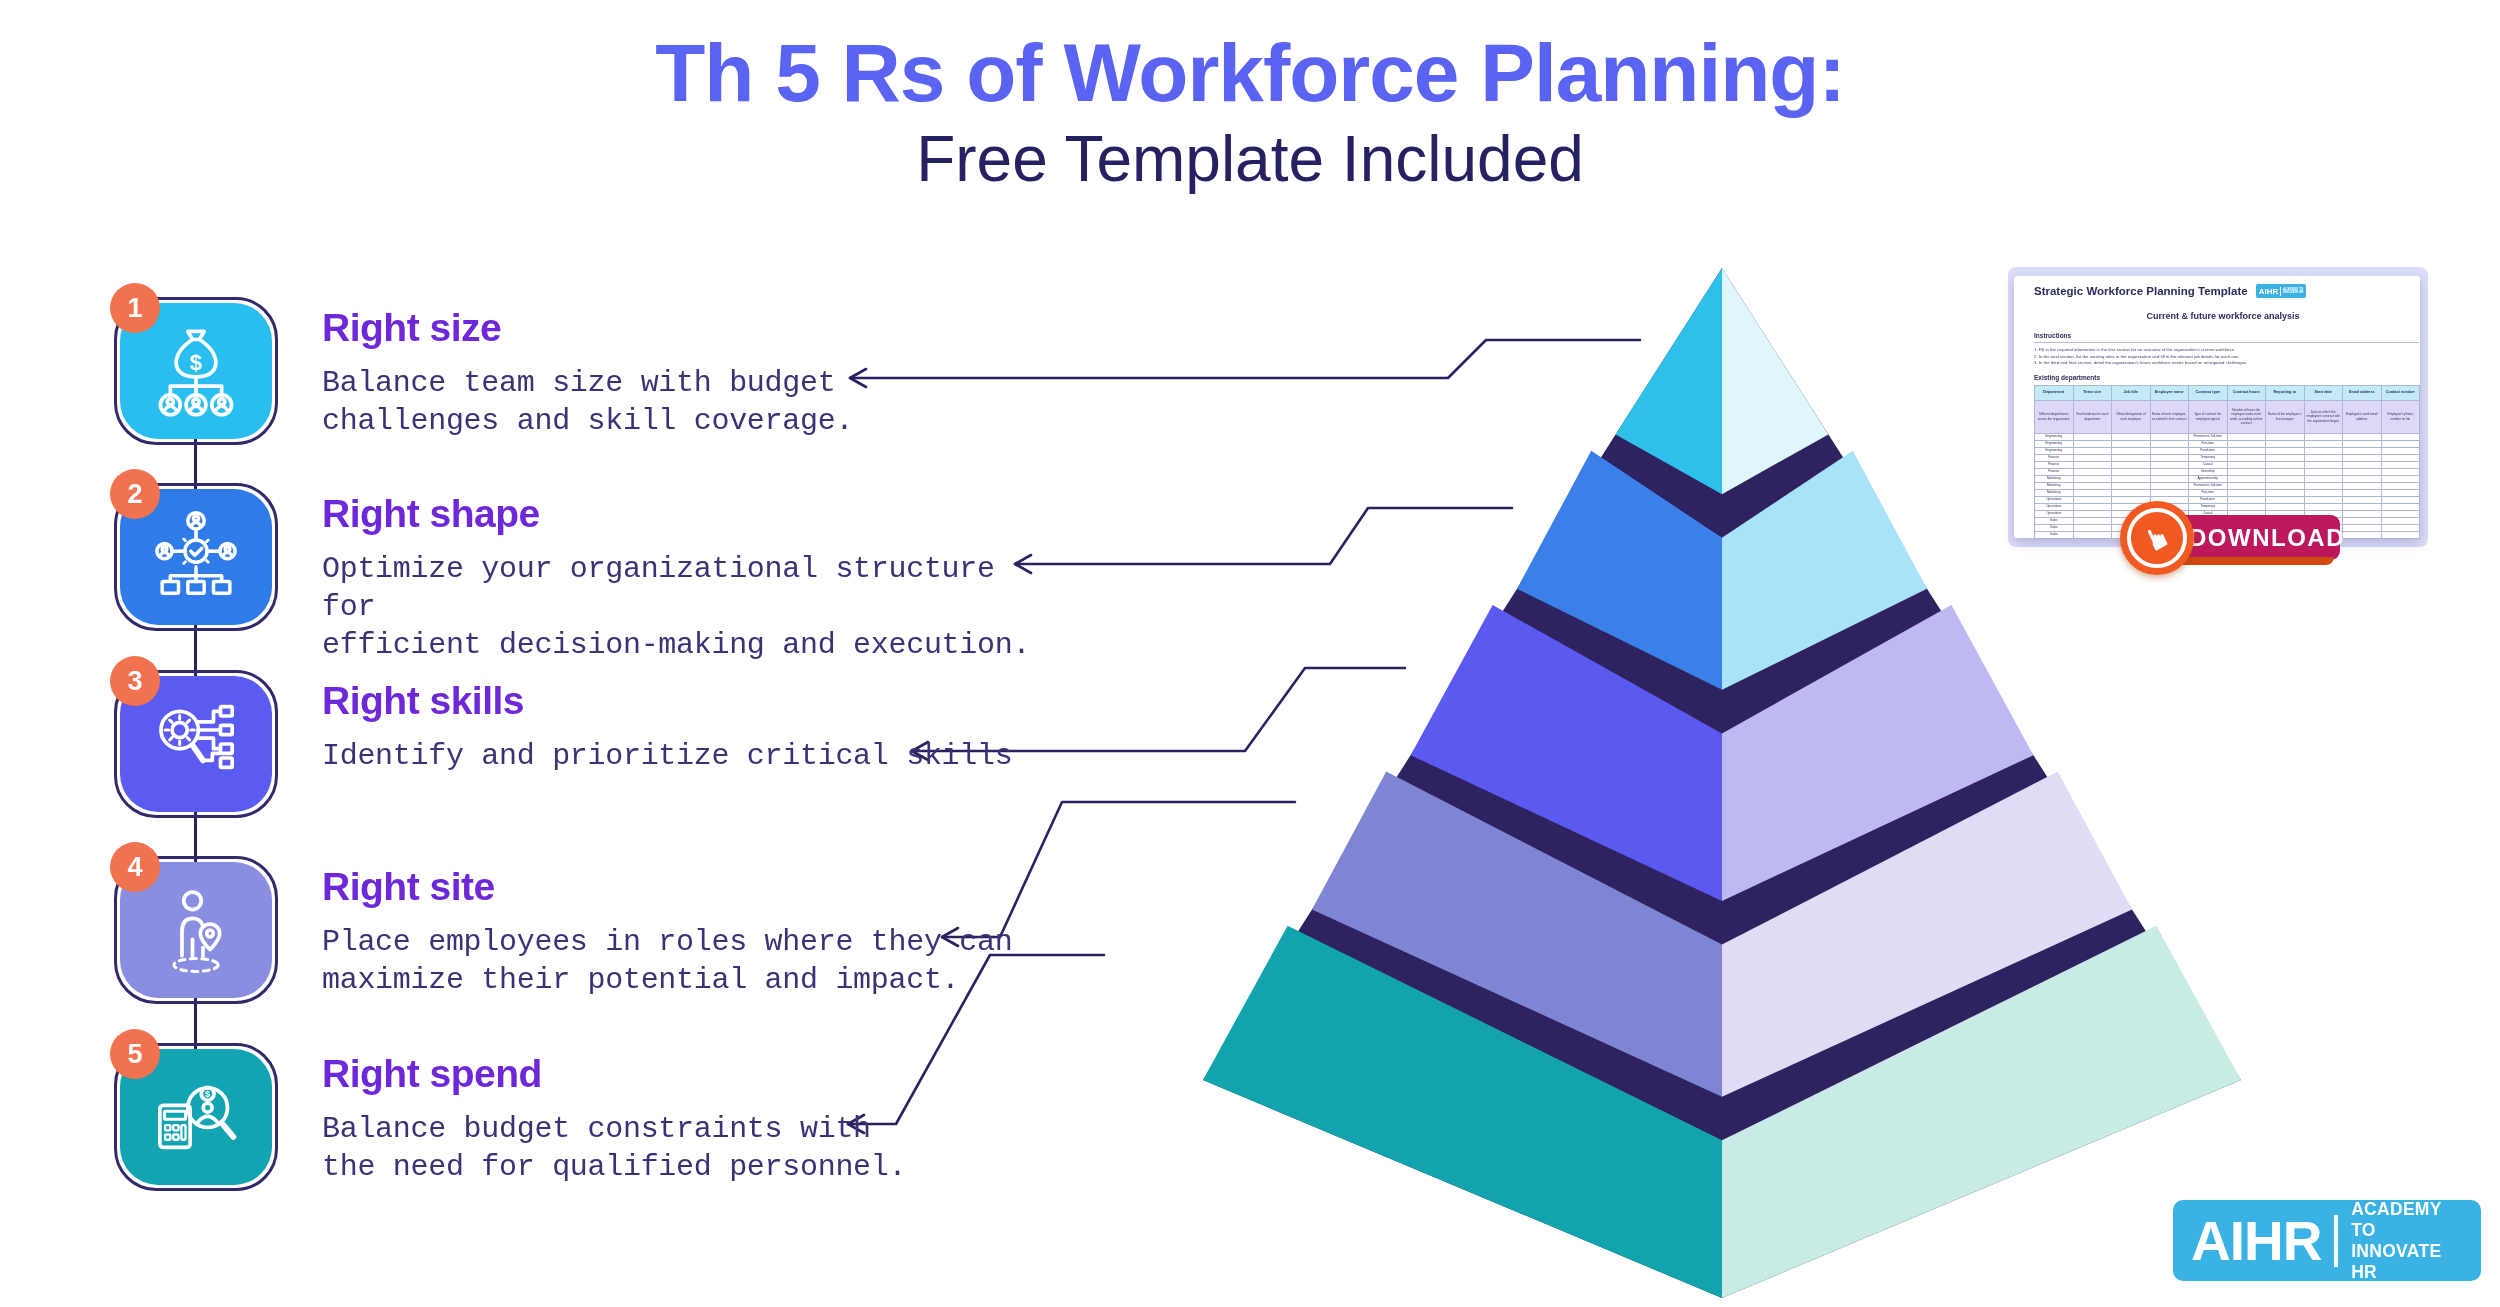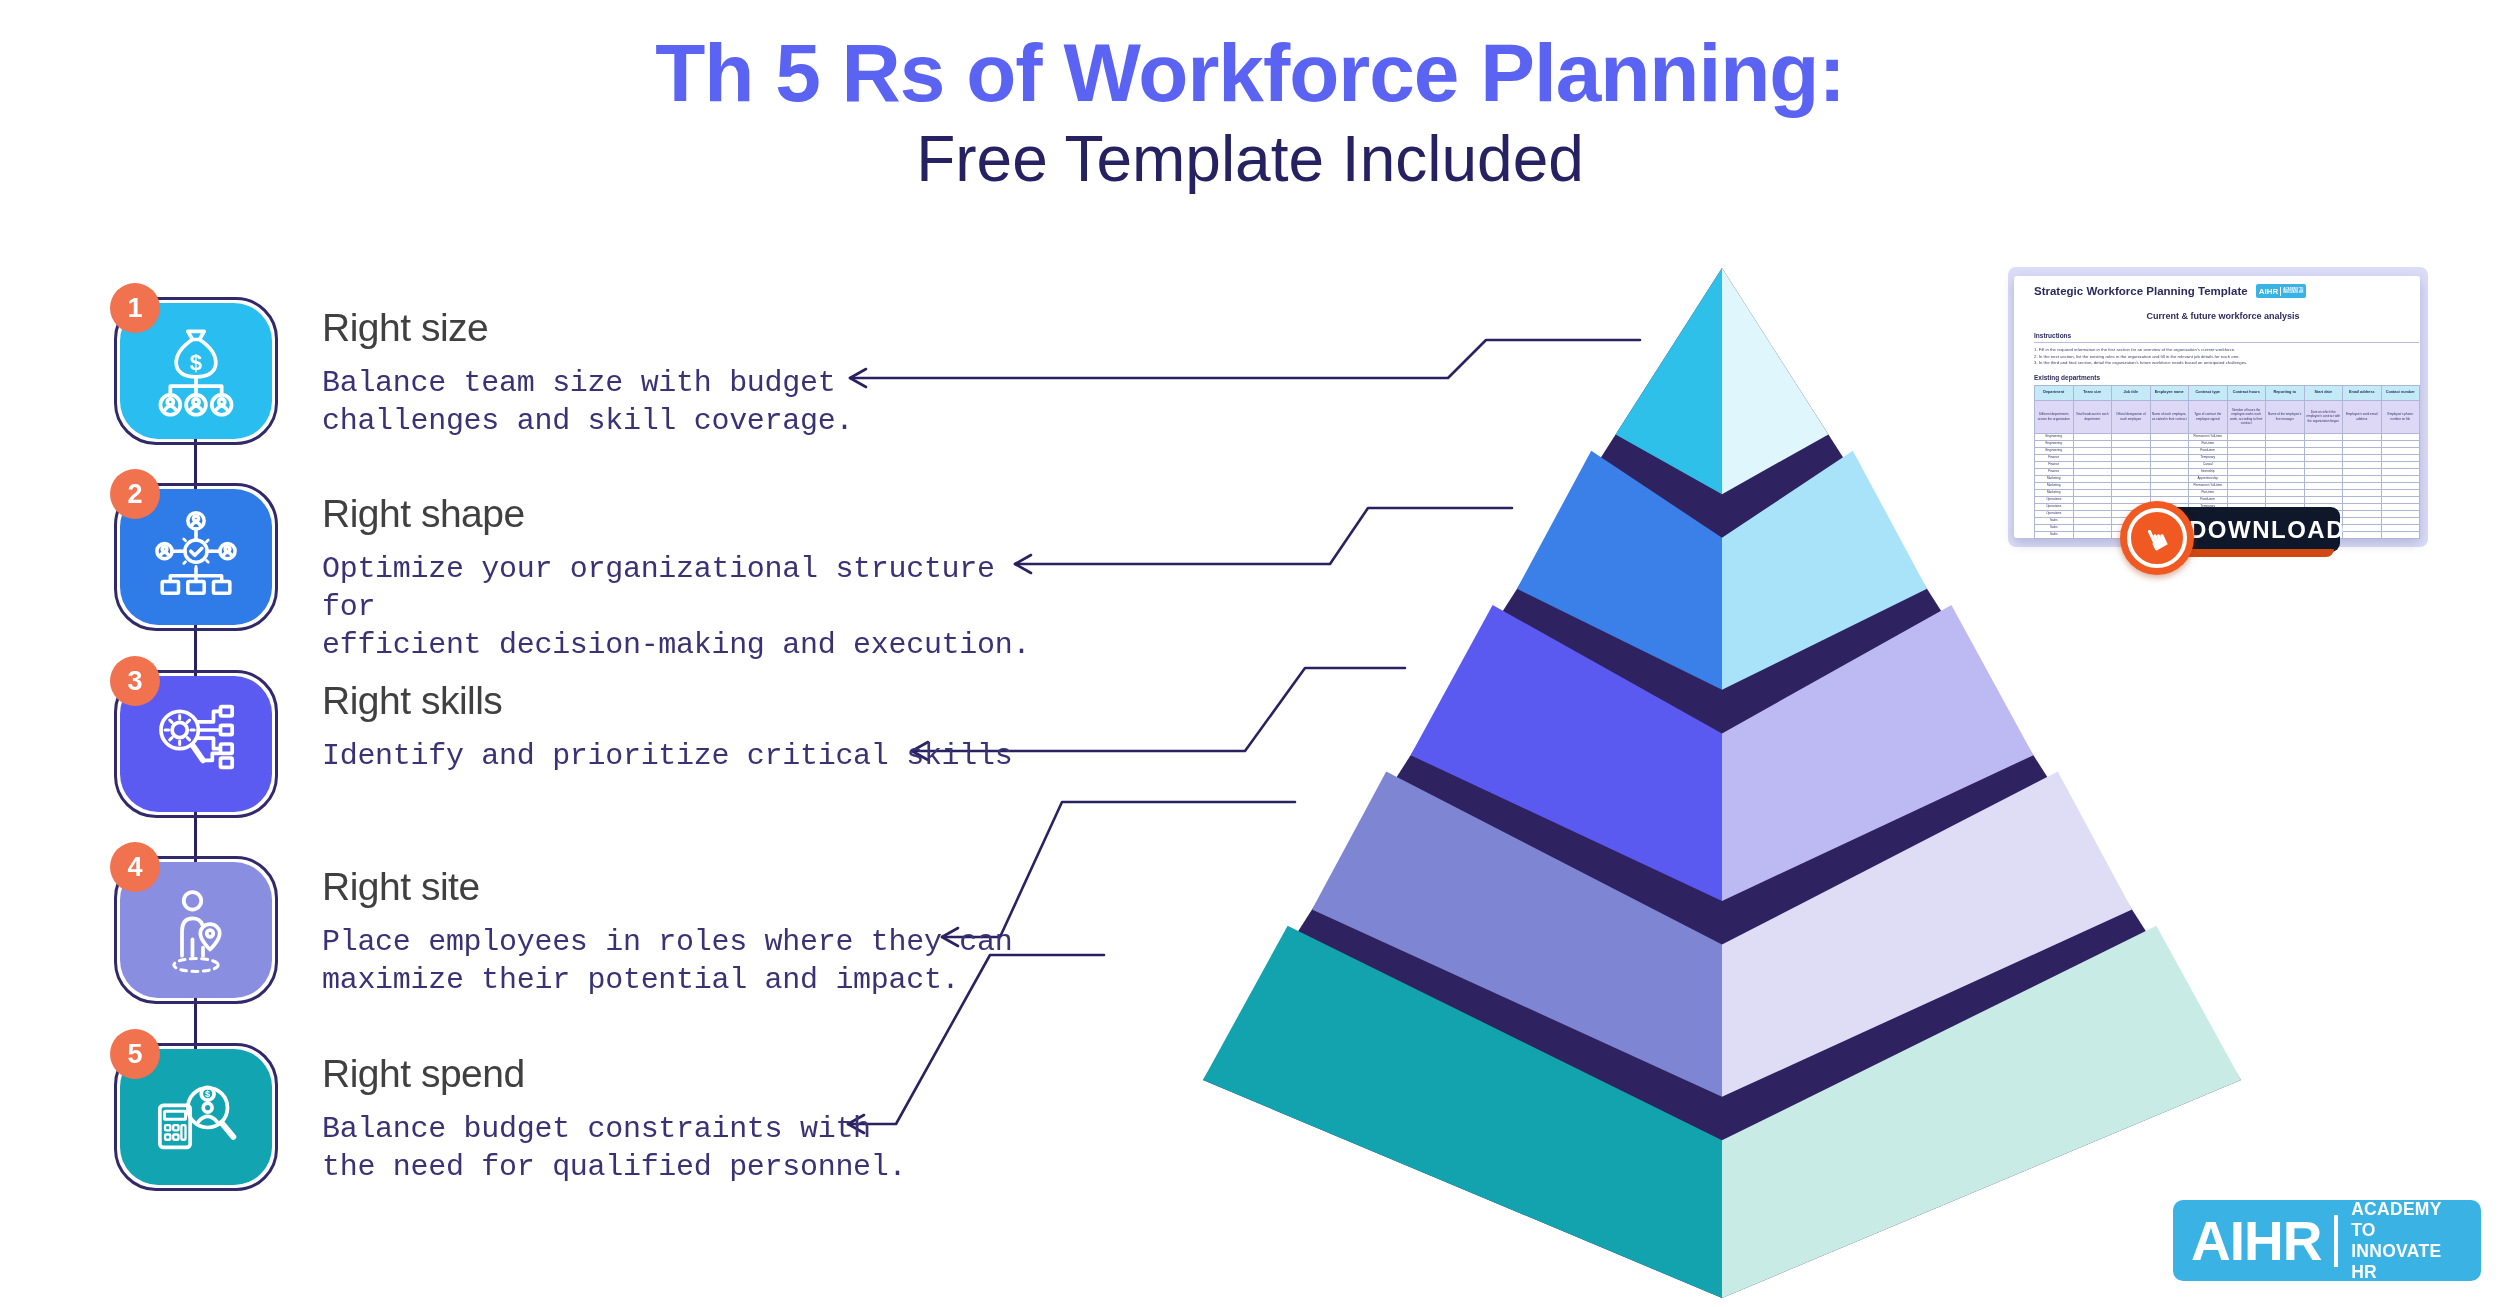--- a/index.html
+++ b/index.html
@@ -18,21 +18,21 @@
   .tile-wrap{position:absolute;left:120px;width:152px;height:136px;}
   .tile{position:absolute;left:0;top:0;width:152px;height:136px;border-radius:38px;
         display:flex;align-items:center;justify-content:center;}
   .tile svg{width:112px;height:112px;}
   .tile-outline{position:absolute;left:-6px;top:-6px;width:164px;height:148px;border:3px solid #32296B;
         border-radius:42px;pointer-events:none;}
   .badge{position:absolute;left:-10px;top:-20px;width:50px;height:50px;border-radius:50%;
         background:#F0724E;color:#fff;font-size:27px;font-weight:bold;
         display:flex;align-items:center;justify-content:center;z-index:3;}
   .itxt{position:absolute;left:322px;width:720px;}
-  .ititle{font-size:39px;font-weight:normal;color:#404040;letter-spacing:-0.5px;}
+  .ititle{font-size:39px;font-weight:bold;color:#6d28d9;letter-spacing:-0.5px;}
   .idesc{margin-top:14px;font-size:30px;color:#3A3274;line-height:38px;letter-spacing:-0.3px;font-family:Liberation Mono, monospace;}
 
   
   #scene{position:absolute;left:0;top:0;width:2500px;height:1307px;}
 
   
   .card{position:absolute;left:2008px;top:267px;width:420px;height:280px;background:#DBDCF7;border-radius:8px;}
   .sheet{position:absolute;left:6px;top:9px;width:406px;height:262px;background:#ffffff;border-radius:3px;
          box-shadow:0 5px 12px rgba(80,80,140,.28);padding:8px 8px 0 20px;}
   .sheet-title-row{display:flex;align-items:center;gap:8px;}
@@ -45,21 +45,21 @@
   .sheet-instr{margin-top:11px;font-size:6.5px;font-weight:bold;color:#2D2B5E;}
   .sheet-hr{margin-top:3px;height:1px;background:#B9BCE2;width:385px;}
   .sheet-lines{margin-top:4px;font-size:4.3px;color:#41406A;line-height:6.5px;}
   .sheet-existing{margin-top:7px;font-size:6.5px;font-weight:bold;color:#2D2B5E;}
   table.mini{border-collapse:collapse;table-layout:fixed;width:386px;margin-top:4px;}
   table.mini th,table.mini td{border:0.5px solid #AEB6D6;overflow:hidden;text-align:center;vertical-align:middle;padding:0 1px;}
   table.mini th.h1{background:#C4EAF8;font-size:3.8px;font-weight:bold;color:#1E2B50;height:15px;line-height:4.4px;}
   table.mini th.h2{background:#DCD8F6;font-size:3.1px;font-weight:normal;color:#3A3568;height:33px;line-height:4.2px;}
   table.mini td{background:#fff;font-size:3.1px;color:#33325A;height:7px;line-height:3.6px;}
 
-  .dl-btn{position:absolute;left:150px;top:240px;width:182px;height:45px;background:#0f172a;border-radius:9px;
+  .dl-btn{position:absolute;left:150px;top:248px;width:182px;height:45px;background:#be185d;border-radius:9px;
           display:flex;align-items:center;justify-content:center;padding-left:36px;cursor:pointer;z-index:5;}
   .dl-btn::after{content:"";position:absolute;left:6px;right:6px;bottom:-5px;height:8px;background:#D04912;border-radius:0 0 8px 8px;z-index:-1;}
   .dl-label{color:#fff;font-weight:bold;font-size:24px;letter-spacing:1.5px;}
   .dl-circle{position:absolute;left:112px;top:234px;width:74px;height:74px;border-radius:50%;background:#F05A22;
           display:flex;align-items:center;justify-content:center;z-index:6;box-shadow:0 3px 6px rgba(160,60,10,.4);}
   .dl-circle .ring{width:60px;height:60px;border:4px solid #fff;border-radius:50%;background:#F05A22;
           display:flex;align-items:center;justify-content:center;}
   .dl-hand{color:#fff;font-size:30px;transform:rotate(-115deg);line-height:1;}
 
   

